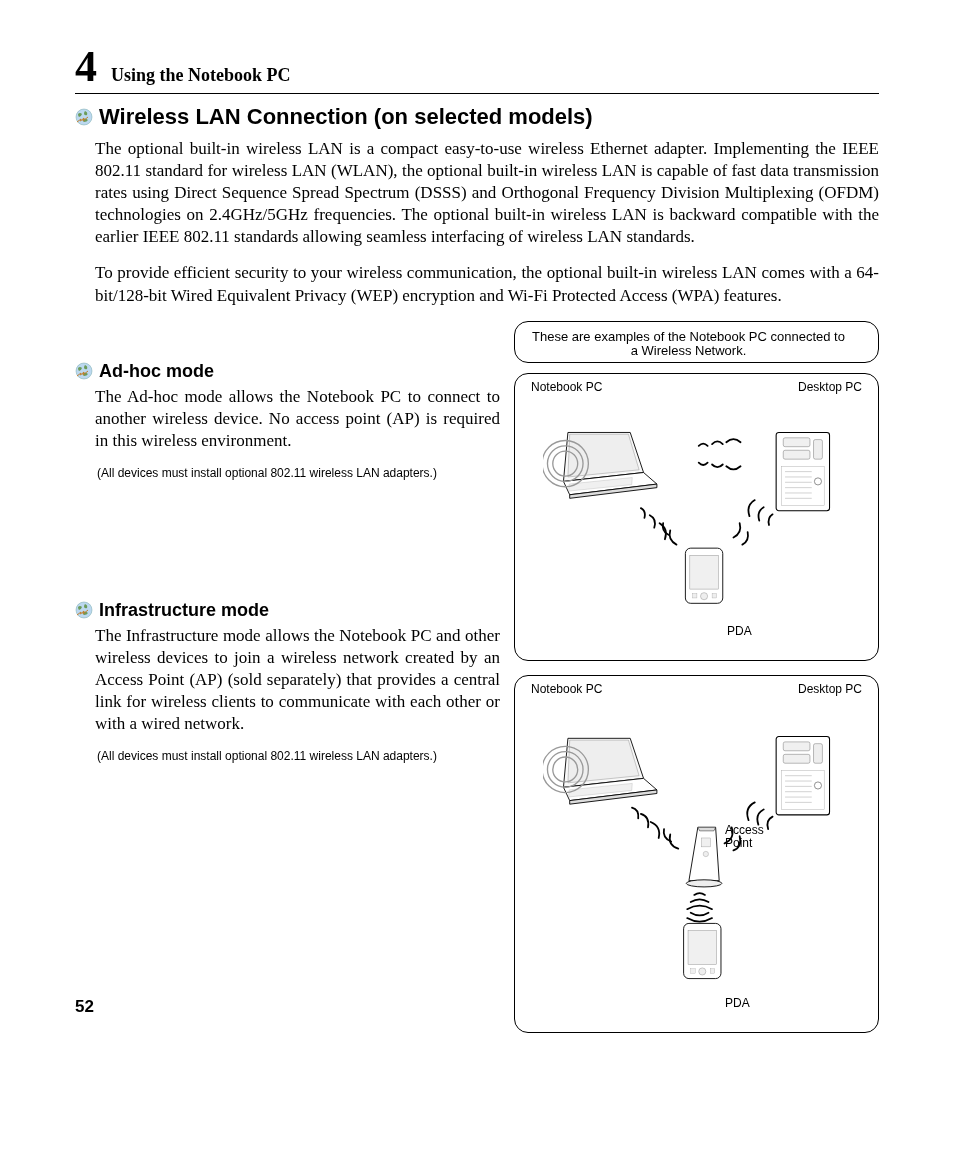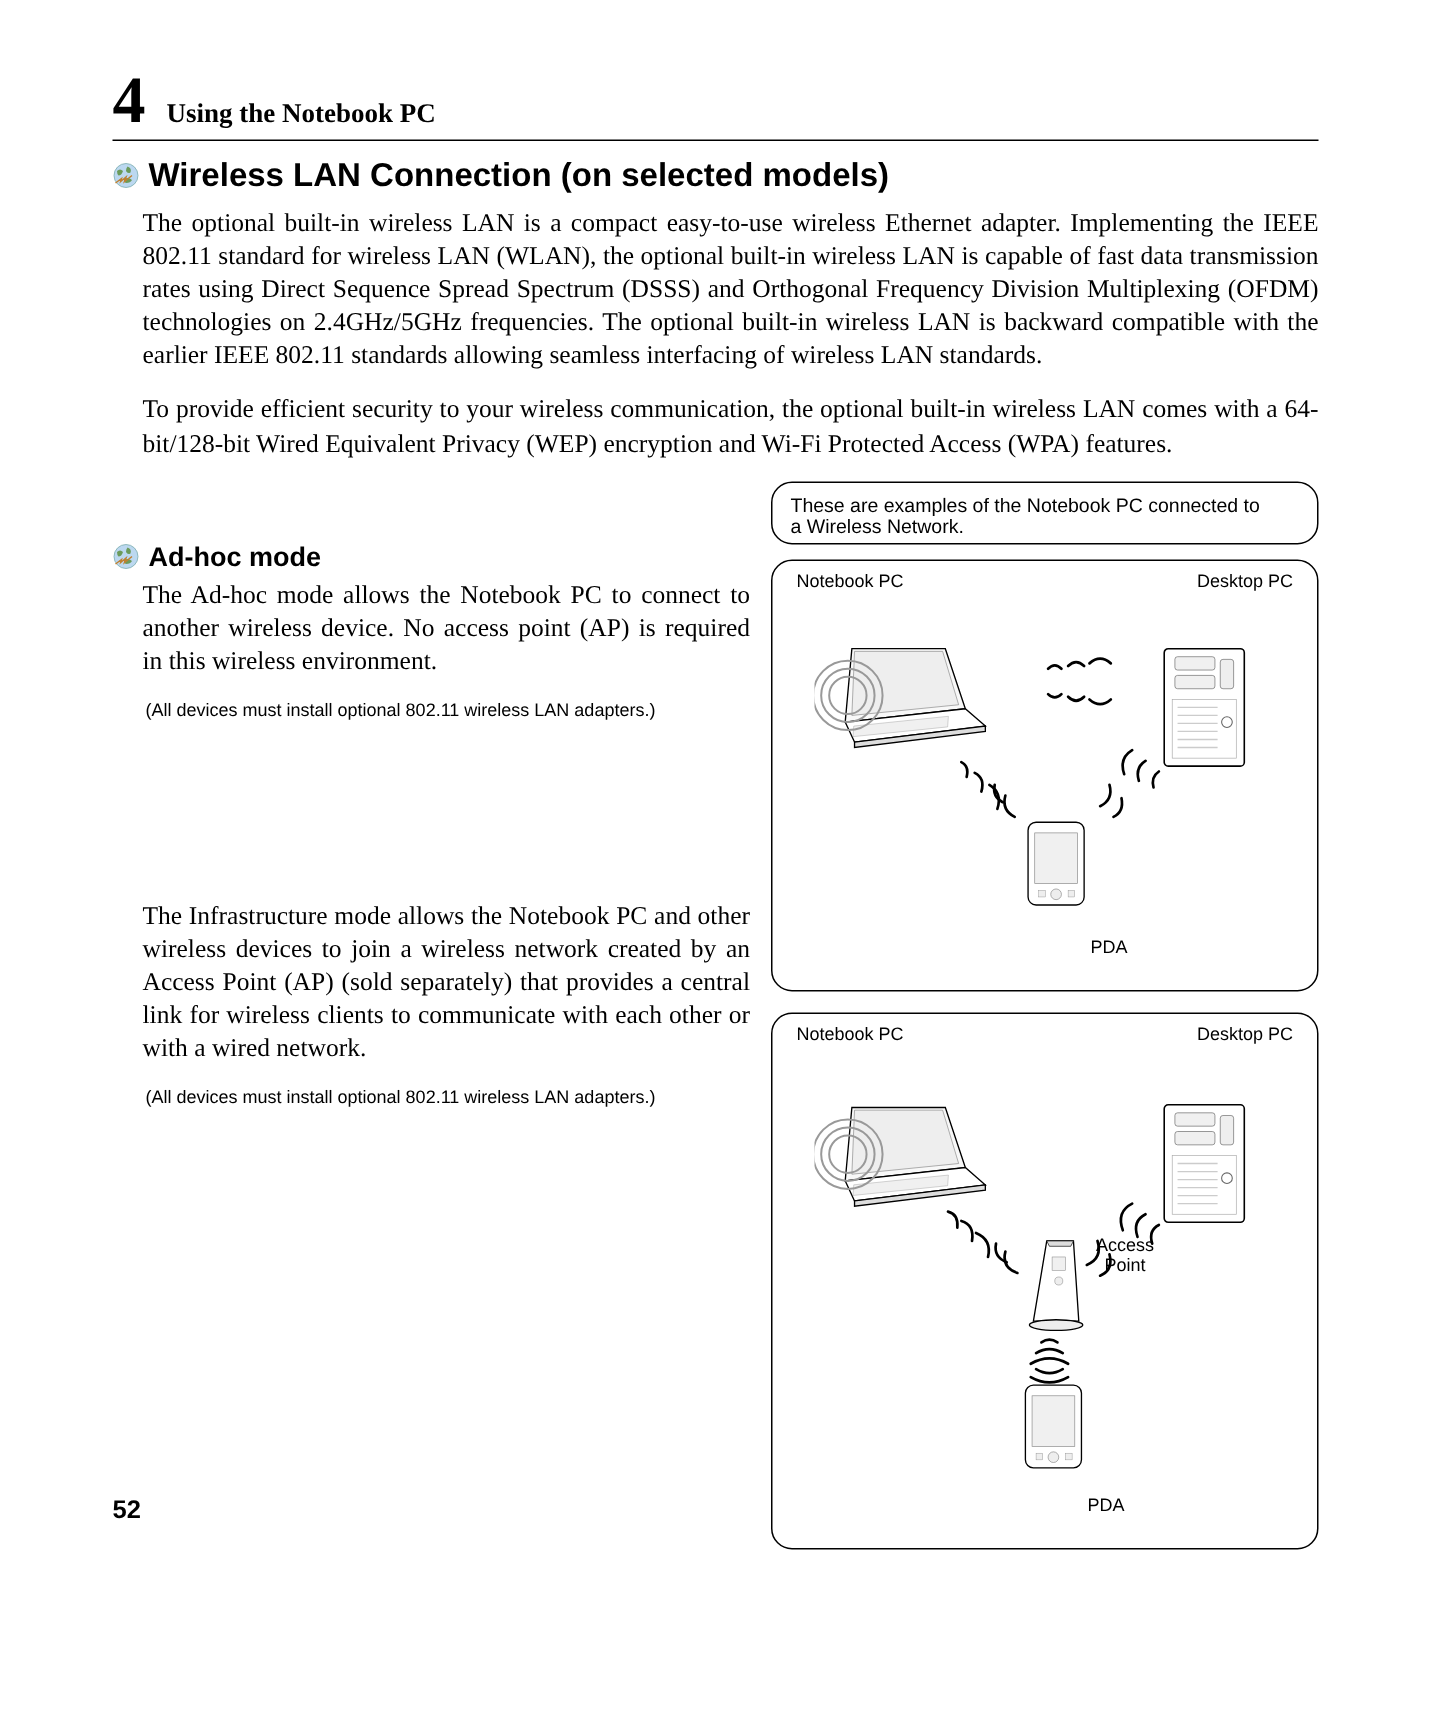--- a/index.html
+++ b/index.html
@@ -77,34 +77,34 @@
     min-width: 0;
   }
   .col-right {
     width: 365px;
     flex-shrink: 0;
   }
   .caption-box {
     border: 1.5px solid #000;
     border-radius: 14px;
     padding: 8px 28px 4px 12px;
+    text-align: center;
     font-family: Arial, Helvetica, sans-serif;
     font-size: 13px;
     line-height: 1.1;
     margin-bottom: 10px;
   }
   .diagram-box {
     border: 1.5px solid #000;
     border-radius: 14px;
     padding: 28px;
     margin-bottom: 14px;
     position: relative;
     font-family: Arial, Helvetica, sans-serif;
     font-size: 12px;
-    text-align: center;
   }
   .diagram-label {
     font-size: 12px;
     font-family: Arial, Helvetica, sans-serif;
   }
   .page-num {
     font-family: Arial, Helvetica, sans-serif;
     font-size: 17px;
     font-weight: bold;
     position: absolute;
@@ -157,20 +157,30 @@
               <path d="M2 14 L6 11 L5.5 13 L9 10 L8 13 L13 9" fill="none" stroke="#c08030" stroke-width="1"></path>
             </svg>
           </span>
           <span>Ad-hoc mode</span>
         </div>
         <p class="body-text">The Ad-hoc mode allows the Notebook PC to connect to another wireless device. No access point (AP) is required in this wireless environment.</p>
         <p class="note-text">(All devices must install optional 802.11 wireless LAN adapters.)</p>
       </div>
 
       <div class="mode-section" style="margin-top:120px">
+        <div class="section-h2">
+          <span class="globe-icon">
+            <svg viewBox="0 0 18 18">
+              <circle cx="9" cy="9" r="8" fill="#bcd8f0" stroke="#7aa" stroke-width="0.5"></circle>
+              <path d="M3 6 Q5 4 7 6 Q6 9 4 9 Q3 8 3 6 Z M10 3 Q13 4 12 7 Q10 8 9 6 Q9 4 10 3 Z M8 11 Q11 10 13 12 Q12 14 9 14 Q7 13 8 11 Z" fill="#6b9b5a"></path>
+              <path d="M2 14 L6 11 L5.5 13 L9 10 L8 13 L13 9" fill="none" stroke="#c08030" stroke-width="1"></path>
+            </svg>
+          </span>
+          <span>Infrastructure mode</span>
+        </div>
         <p class="body-text">The Infrastructure mode allows the Notebook PC and other wireless devices to join a wireless network created by an Access Point (AP) (sold separately) that provides a central link for wireless clients to communicate with each other or with a wired network.</p>
         <p class="note-text">(All devices must install optional 802.11 wireless LAN adapters.)</p>
       </div>
 
     </div>
 
     <div class="col-right">
 
       <div class="caption-box">These are examples of the Notebook PC connected to a Wireless Network.</div>
 

